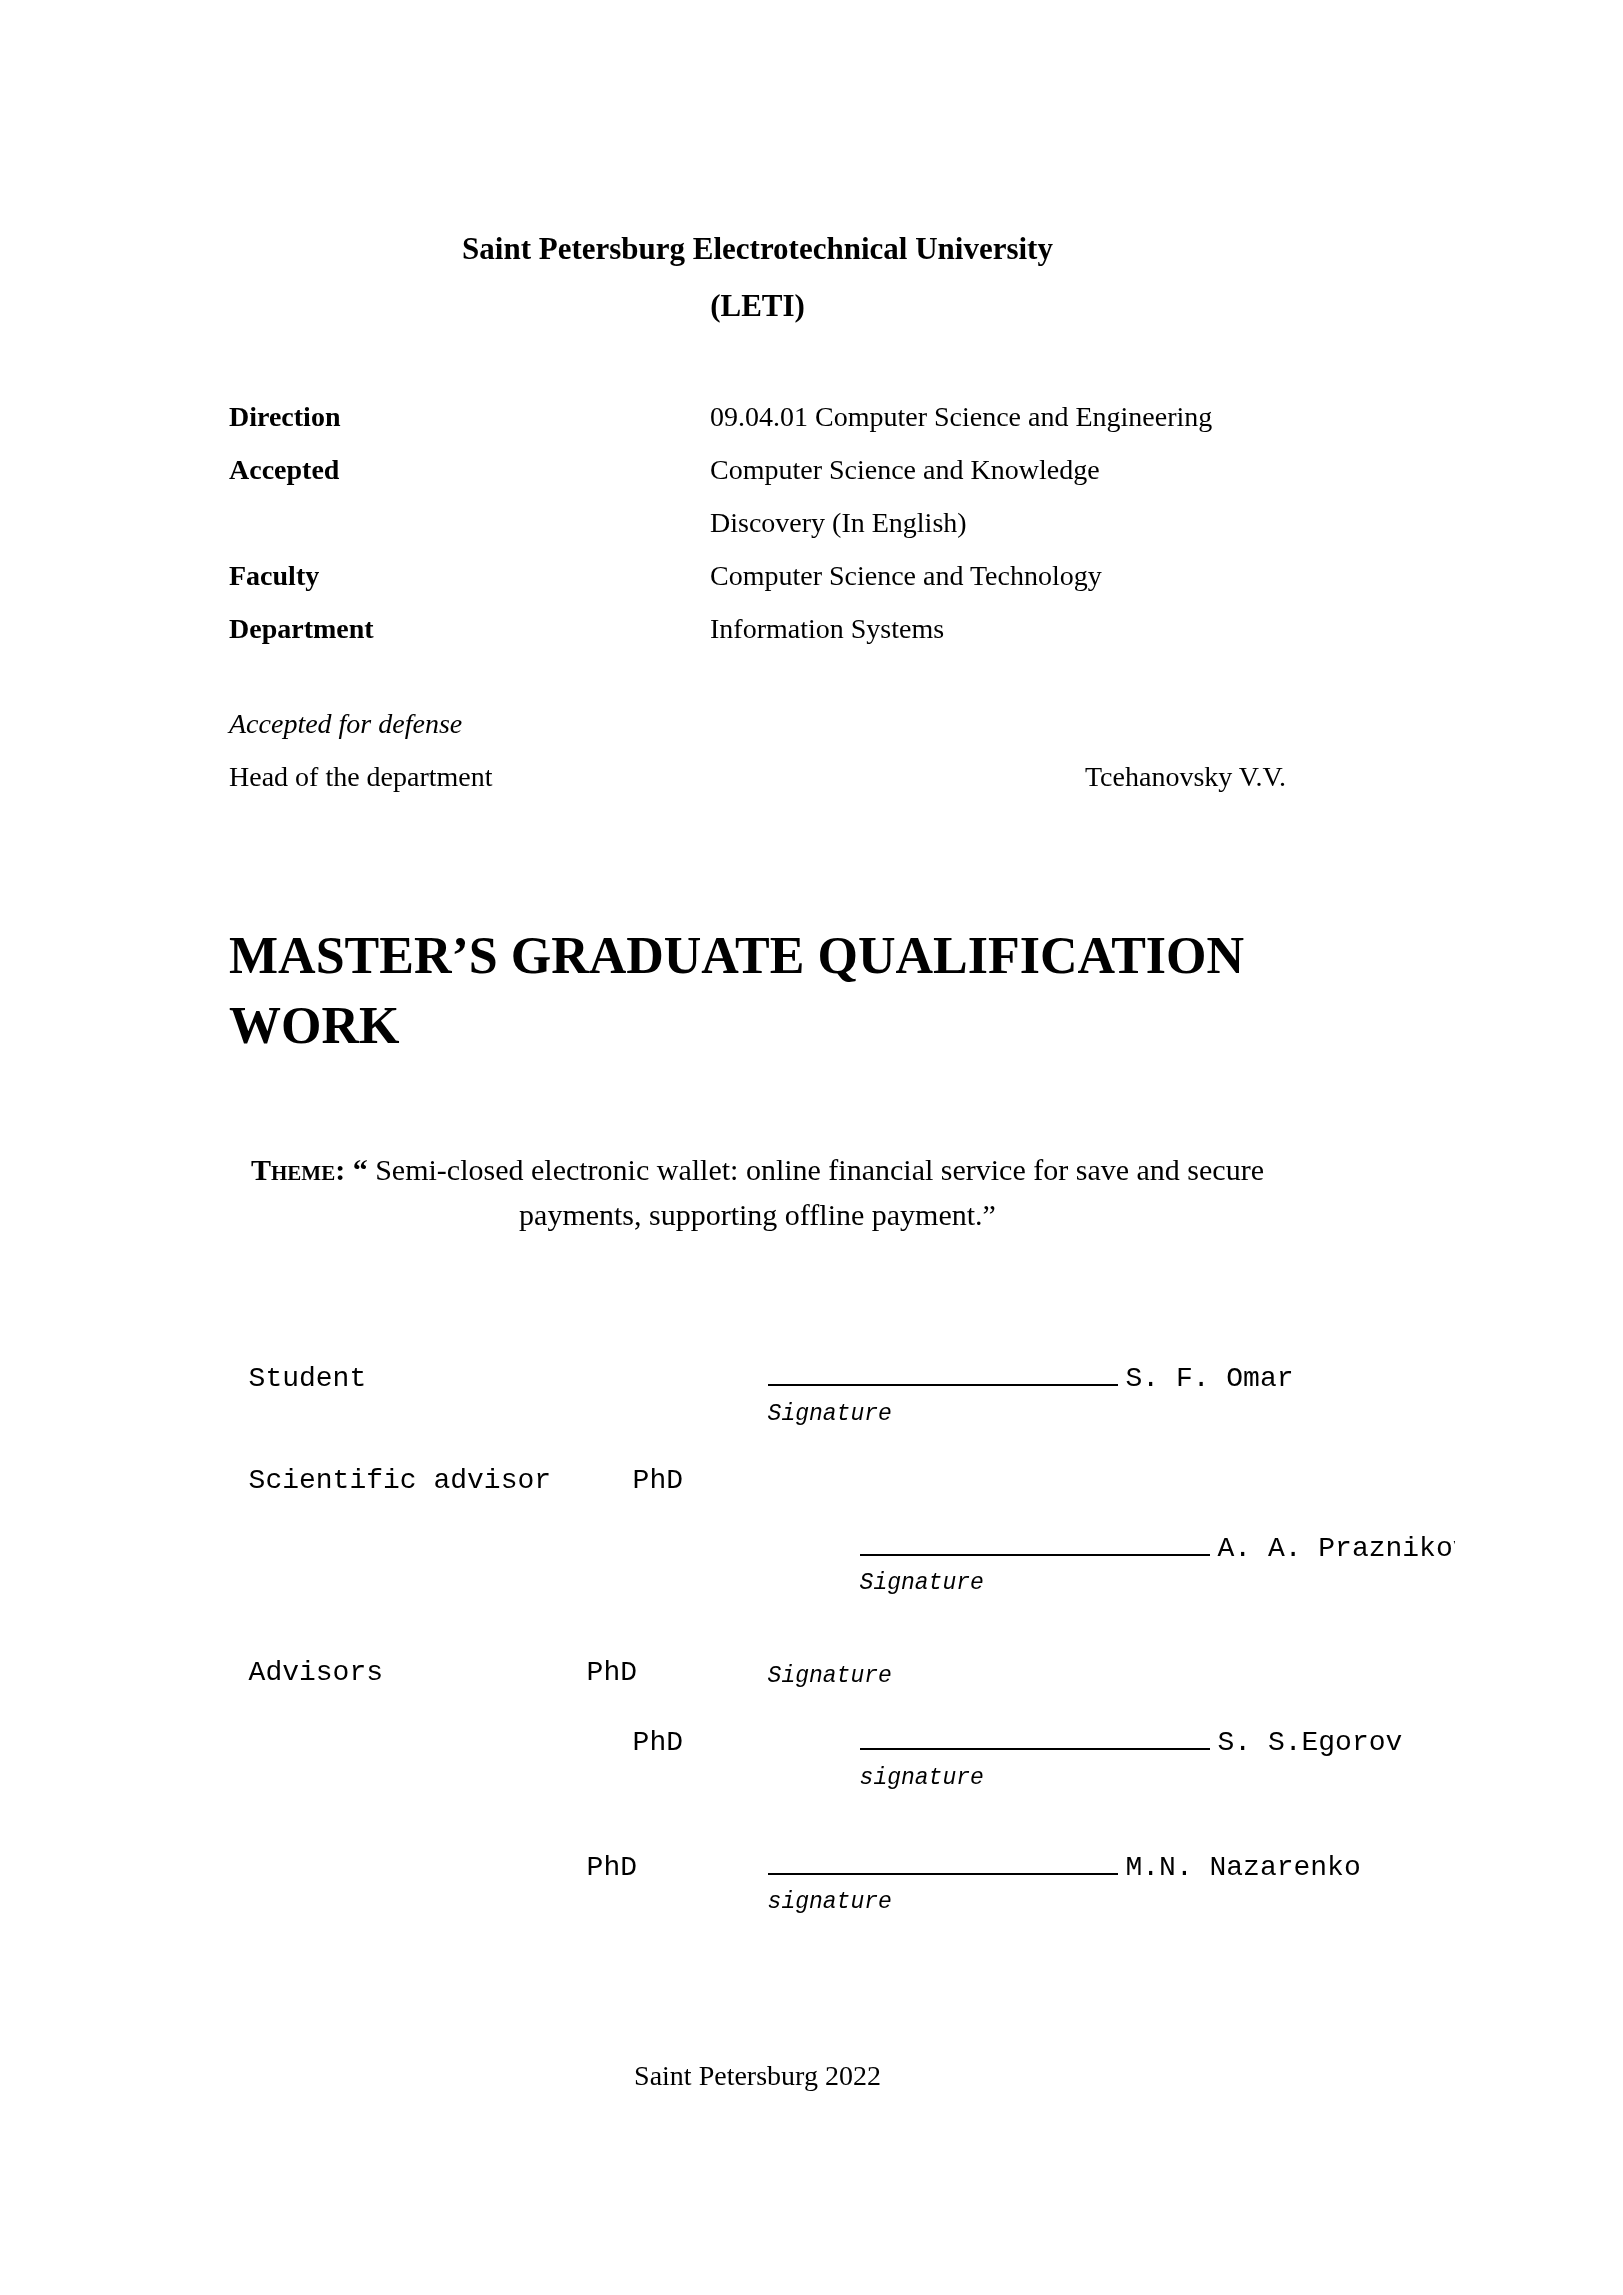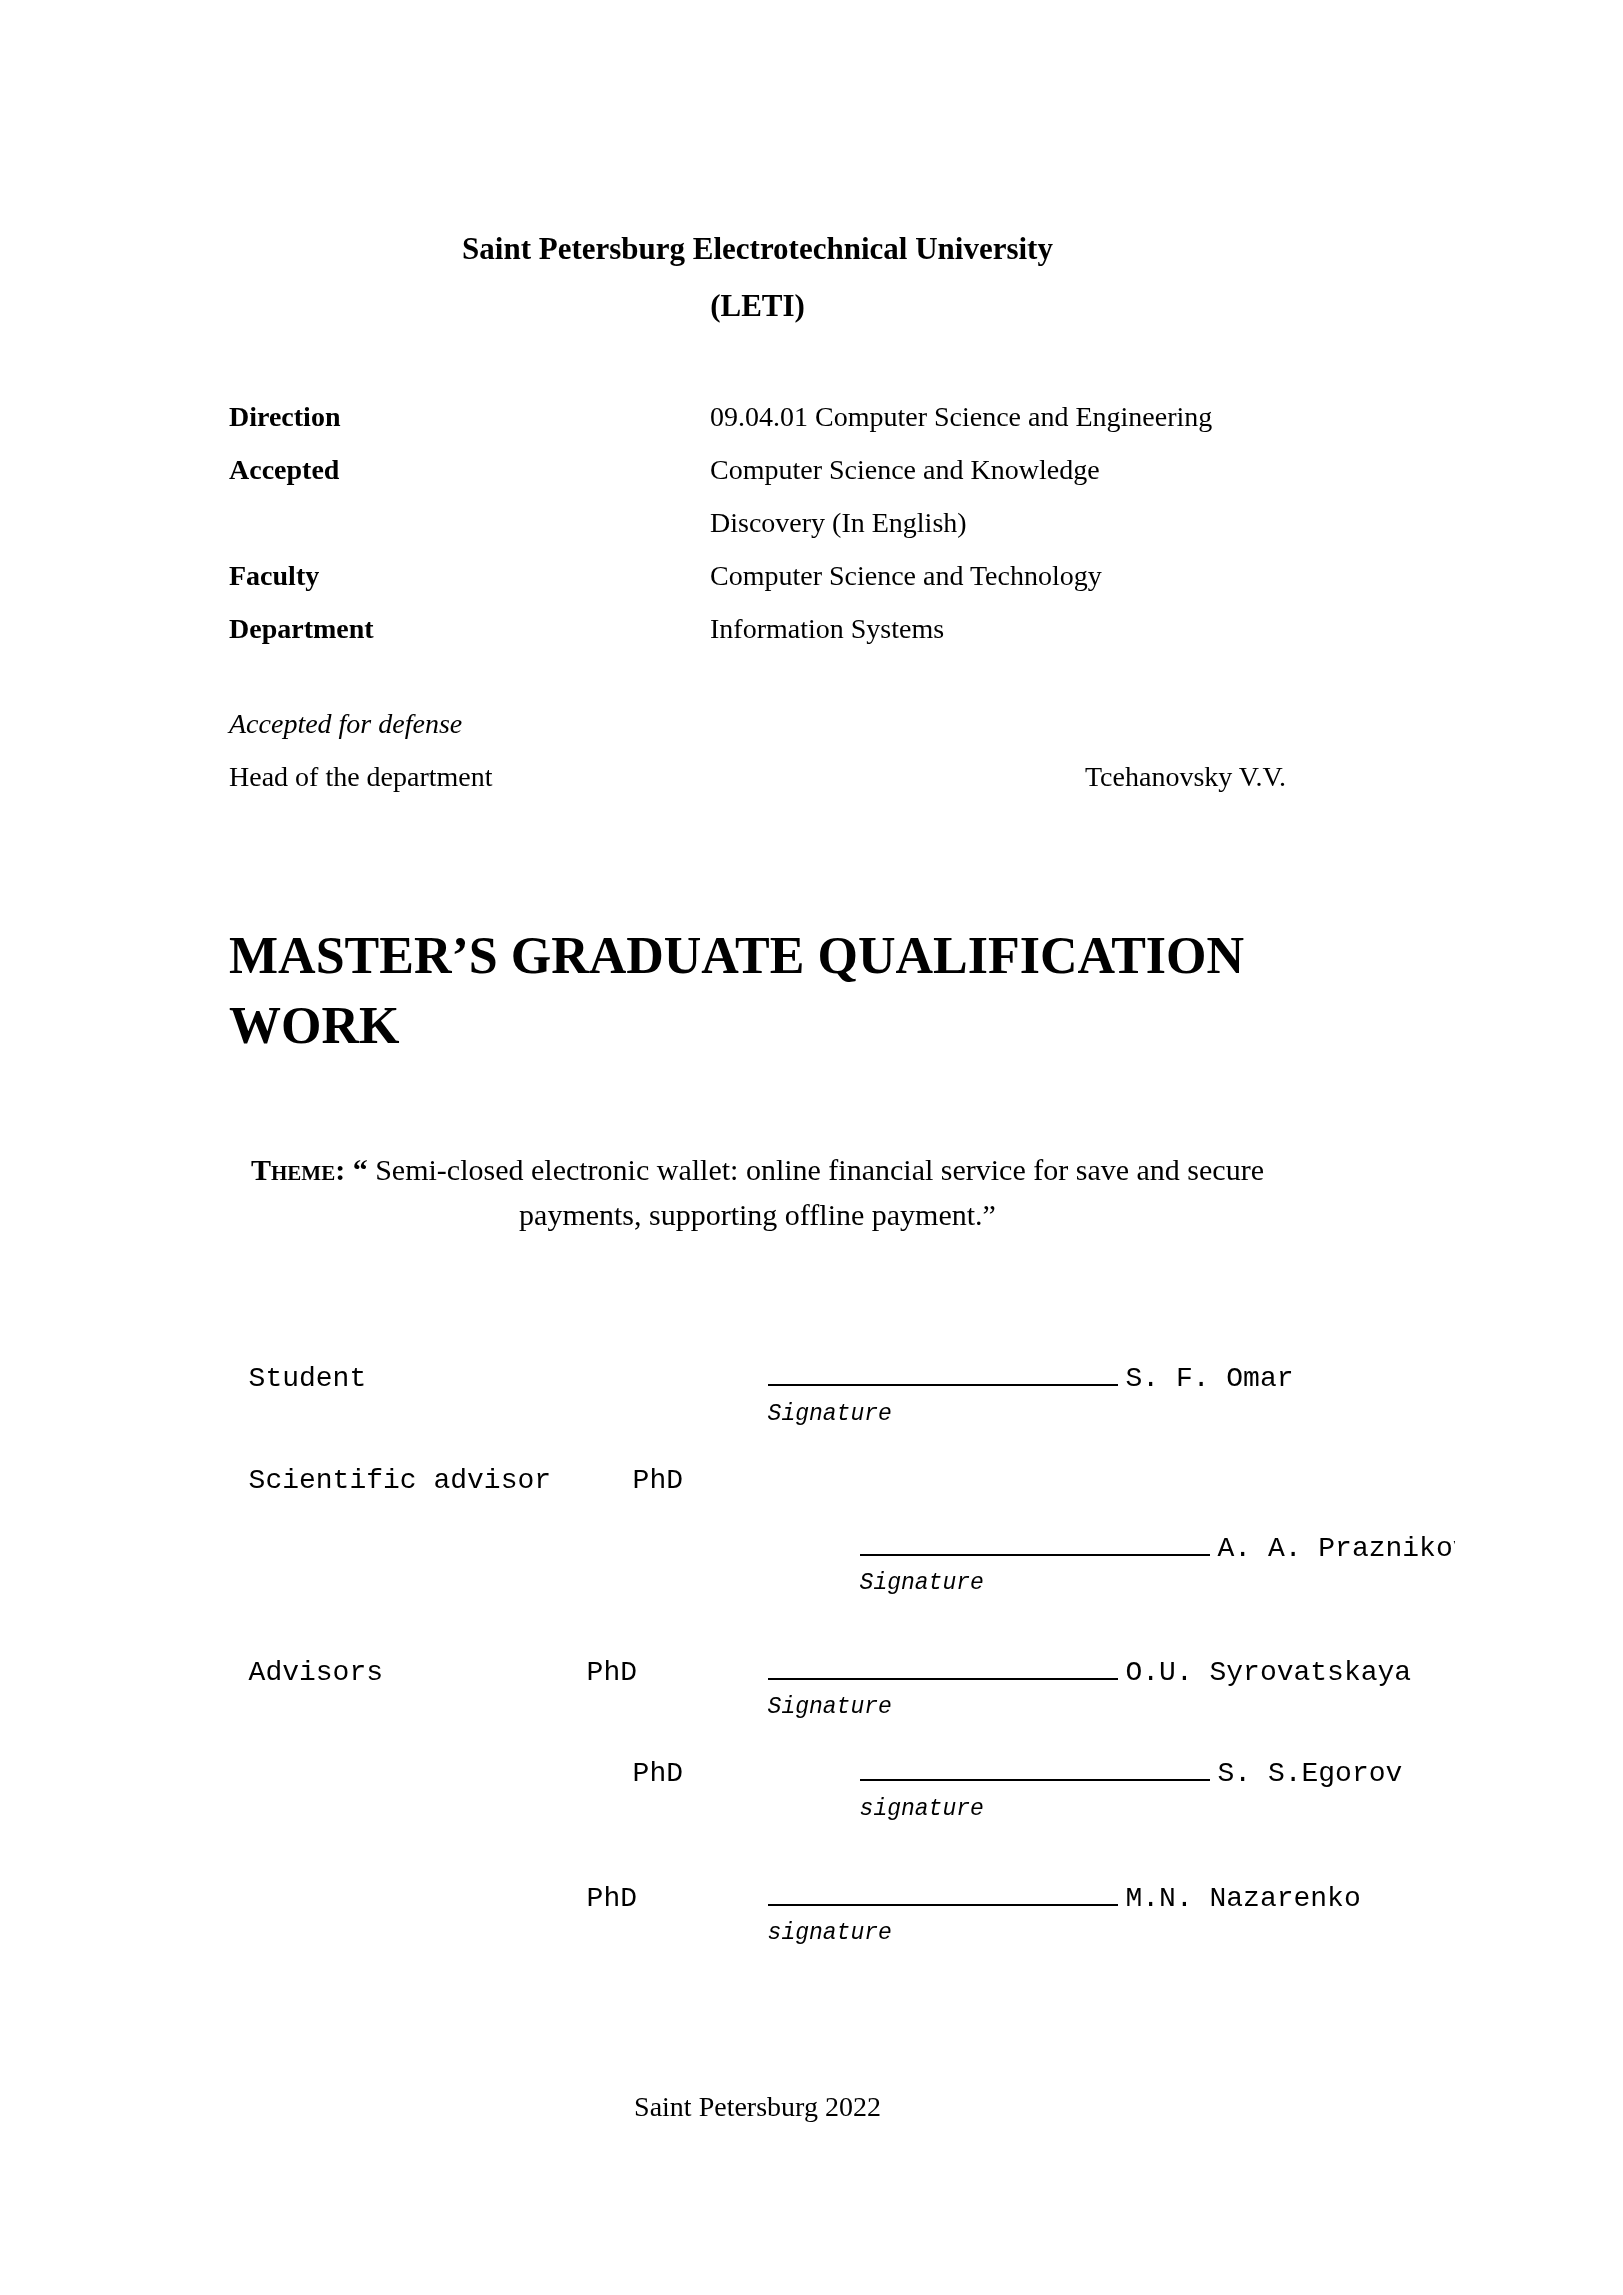--- a/index.html
+++ b/index.html
@@ -145,23 +145,20 @@
           <span class="sig-line"></span><span class="sig-name">A. A. Praznikov</span>
         </div>
         <div class="sig-caption">Signature</div>
       </div>
     </div>
 
     <div class="sig-row">
       <div class="sig-role">Advisors</div>
       <div class="sig-degree">PhD</div>
       <div class="sig-area">
-        <div class="sig-line-wrap">
-          <span class="sig-line"></span><span class="sig-name">O.U. Syrovatskaya</span>
-        </div>
         <div class="sig-caption">Signature</div>
       </div>
     </div>
 
     <div class="sig-row gap-large">
       <div class="sig-role"></div>
       <div class="sig-degree">PhD</div>
       <div class="sig-area">
         <div class="sig-line-wrap">
           <span class="sig-line"></span><span class="sig-name">S. S.Egorov</span>

